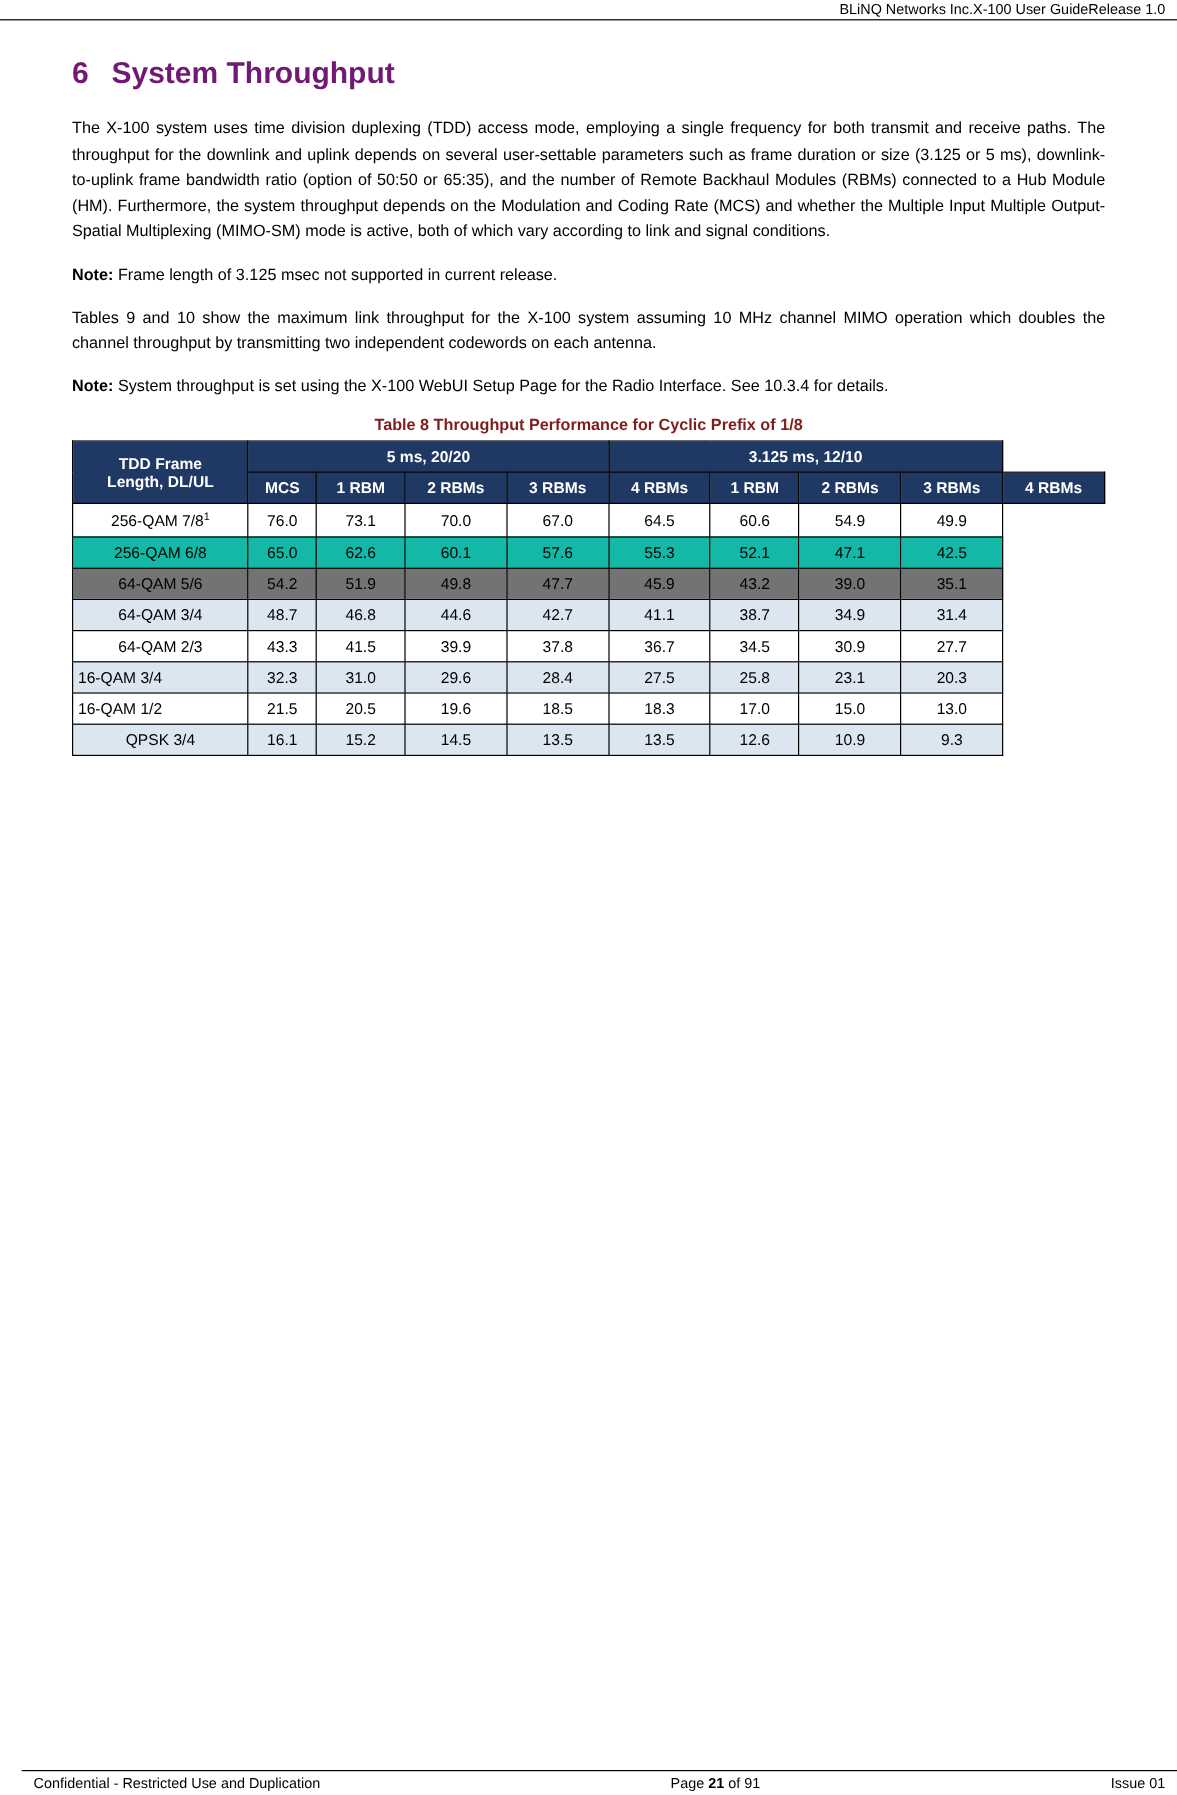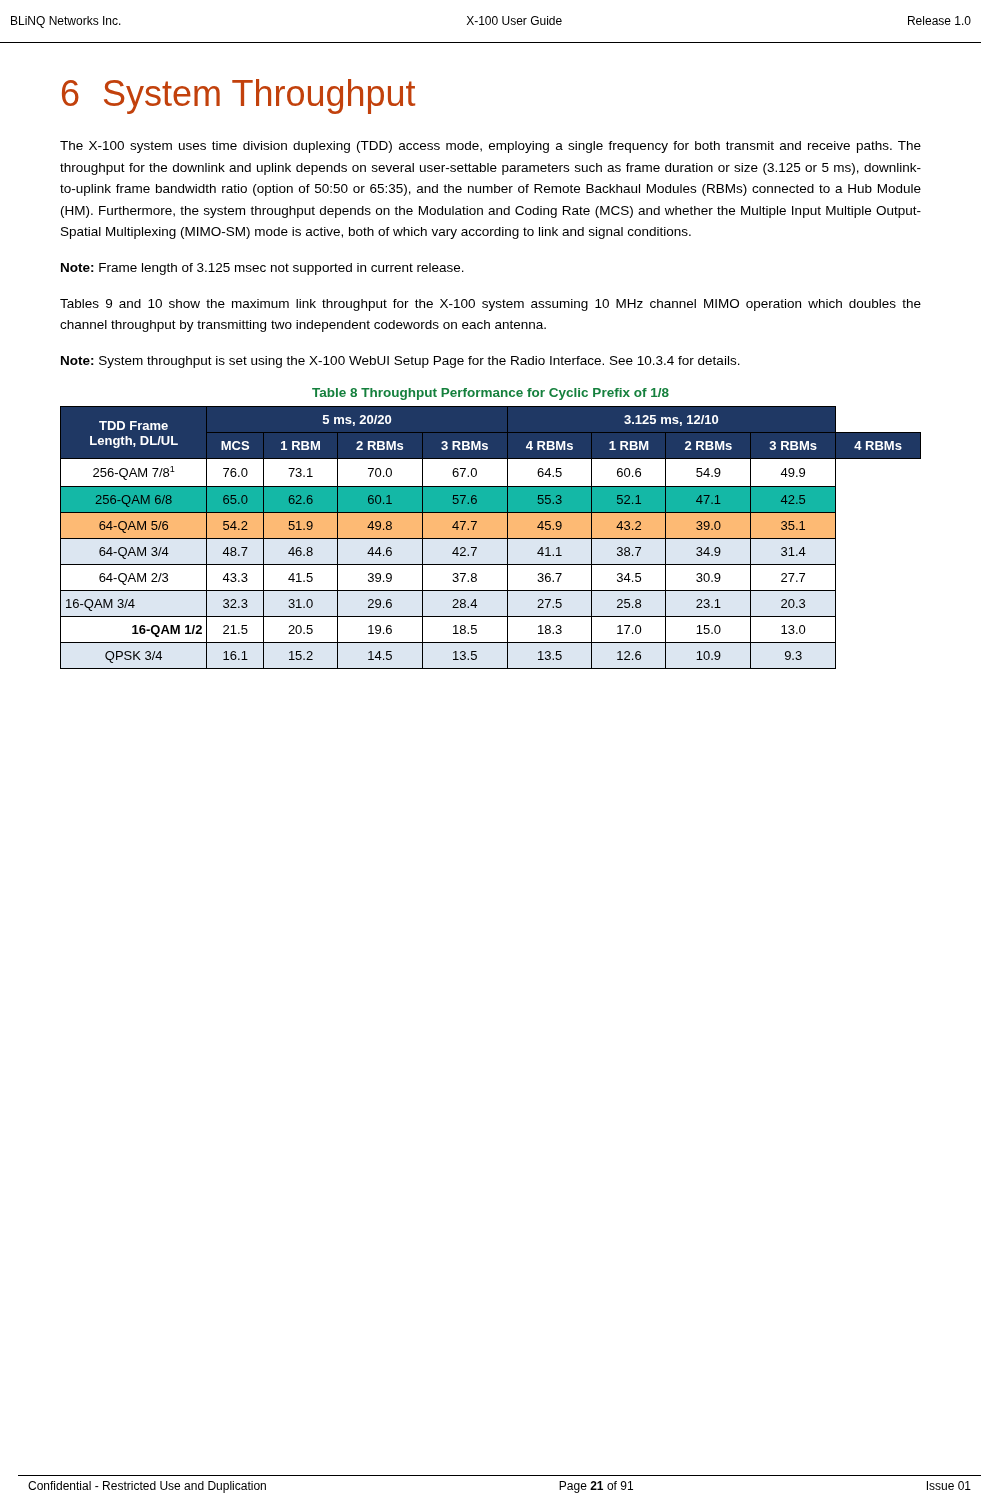--- a/index.html
+++ b/index.html
@@ -7,45 +7,45 @@
       font-family: Arial, sans-serif;
       font-size: 13.5px;
       color: #000;
       background: #fff;
       width: 981px;
       min-height: 1496px;
       position: relative;
     }
     .header {
       display: flex;
-      justify-content: space-between;
+      justify-content: flex-end;
       align-items: center;
       border-bottom: 1px solid #000;
-      padding: 14px 10px;
+      padding: 1px 10px;
       font-size: 12px;
     }
     .footer {
       display: flex;
       justify-content: space-between;
       align-items: center;
       border-top: 1px solid #000;
       padding: 3px 10px;
       font-size: 12px;
       position: absolute;
       bottom: 0;
       left: 18px;
       right: 0;
     }
     .main-content {
       padding: 30px 60px 60px 60px;
     }
     .chapter-title {
-      font-size: 36px;
-      font-weight: normal;
-      color: #c2410c;
+      font-size: 25px;
+      font-weight: bold;
+      color: #701a75;
       margin-bottom: 20px;
     }
     .chapter-title .chapter-num {
       margin-right: 12px;
     }
     .body-text {
       font-size: 13.5px;
       line-height: 1.6;
       margin-bottom: 14px;
       text-align: justify;
@@ -56,21 +56,21 @@
       margin-bottom: 14px;
       text-align: justify;
     }
     .note-text .note-label {
       font-weight: bold;
     }
     .table-title {
       text-align: center;
       font-size: 13.5px;
       font-weight: bold;
-      color: #15803d;
+      color: #7f1d1d;
       margin-bottom: 6px;
     }
     table {
       width: 100%;
       border-collapse: collapse;
       margin-bottom: 36px;
     }
     table th, table td {
       border: 1px solid #000;
       text-align: center;
@@ -156,21 +156,21 @@
           <td style="font-weight: normal; text-align: center;">256-QAM 6/8</td>
           <td>65.0</td>
           <td>62.6</td>
           <td>60.1</td>
           <td>57.6</td>
           <td>55.3</td>
           <td>52.1</td>
           <td>47.1</td>
           <td>42.5</td>
         </tr>
-        <tr style="background-color: #fdba74;">
+        <tr style="background-color: #737373;">
           <td style="font-weight: normal; text-align: center;">64-QAM 5/6</td>
           <td>54.2</td>
           <td>51.9</td>
           <td>49.8</td>
           <td>47.7</td>
           <td>45.9</td>
           <td>43.2</td>
           <td>39.0</td>
           <td>35.1</td>
         </tr>
@@ -201,21 +201,21 @@
           <td>32.3</td>
           <td>31.0</td>
           <td>29.6</td>
           <td>28.4</td>
           <td>27.5</td>
           <td>25.8</td>
           <td>23.1</td>
           <td>20.3</td>
         </tr>
         <tr style="background-color: rgb(255, 255, 255);">
-          <td style="font-weight: bold; text-align: right;">16-QAM 1/2</td>
+          <td style="font-weight: normal; text-align: left;">16-QAM 1/2</td>
           <td>21.5</td>
           <td>20.5</td>
           <td>19.6</td>
           <td>18.5</td>
           <td>18.3</td>
           <td>17.0</td>
           <td>15.0</td>
           <td>13.0</td>
         </tr>
         <tr style="background-color: rgb(220, 230, 241);">

